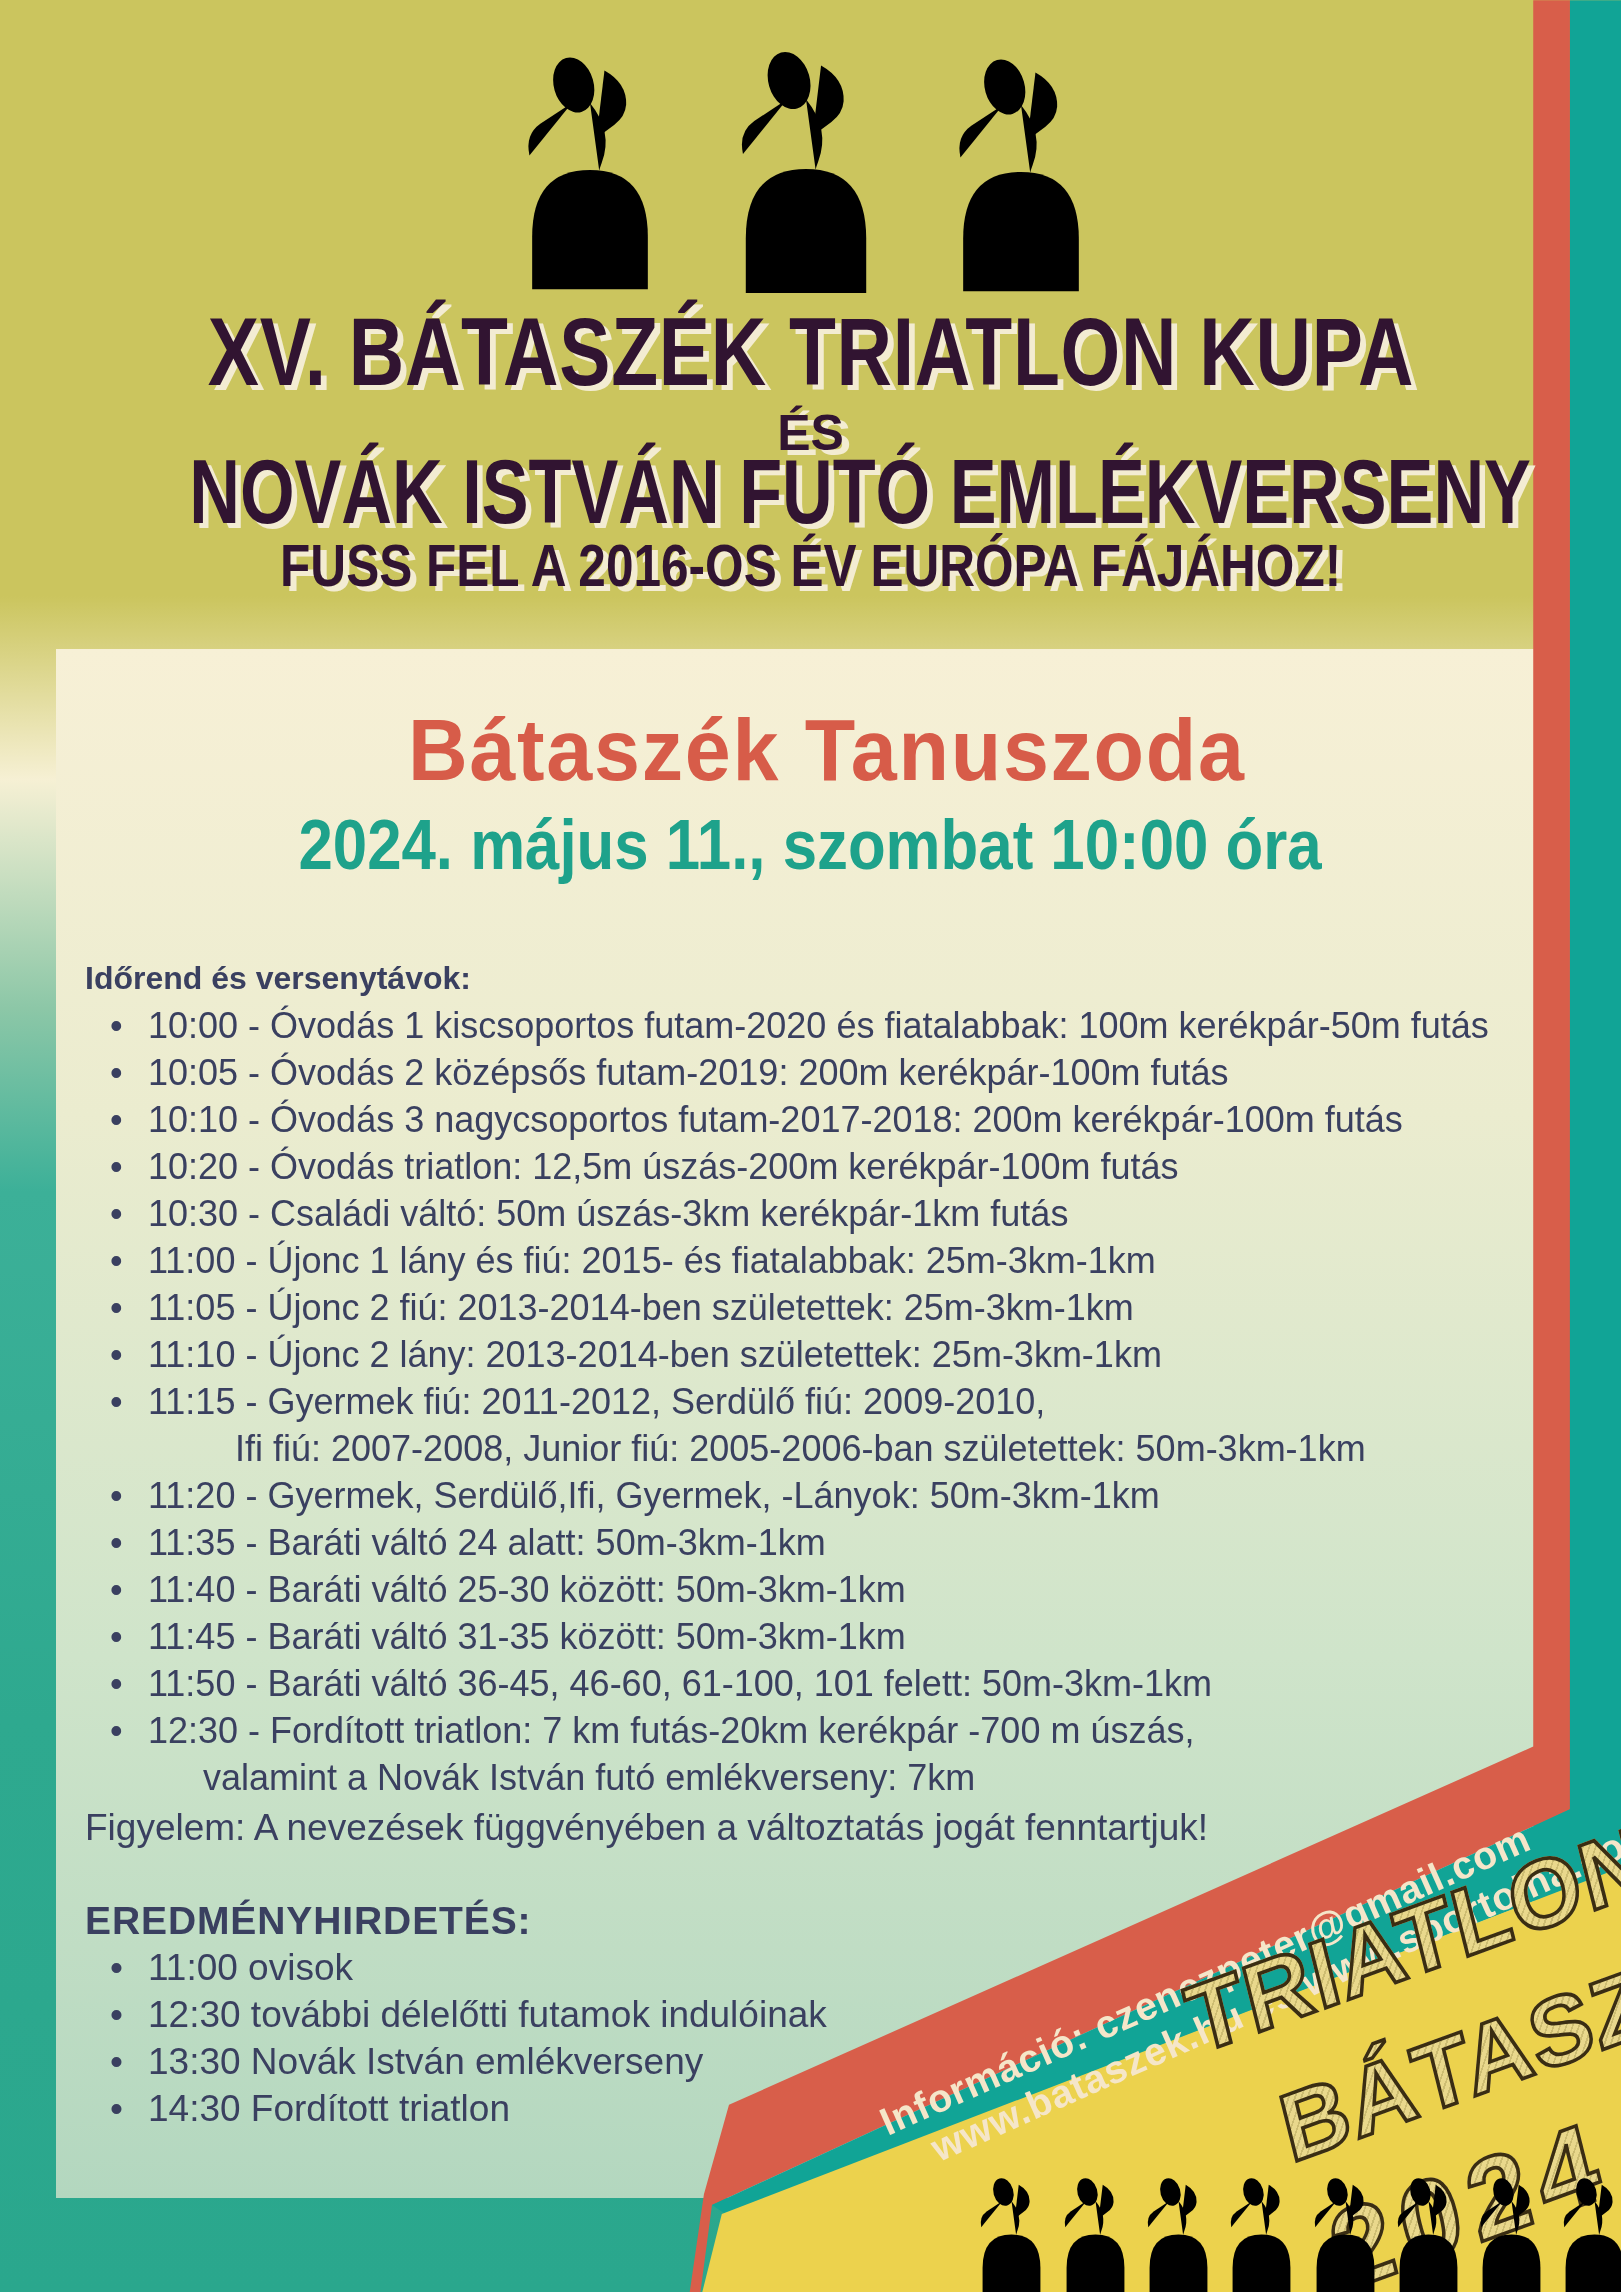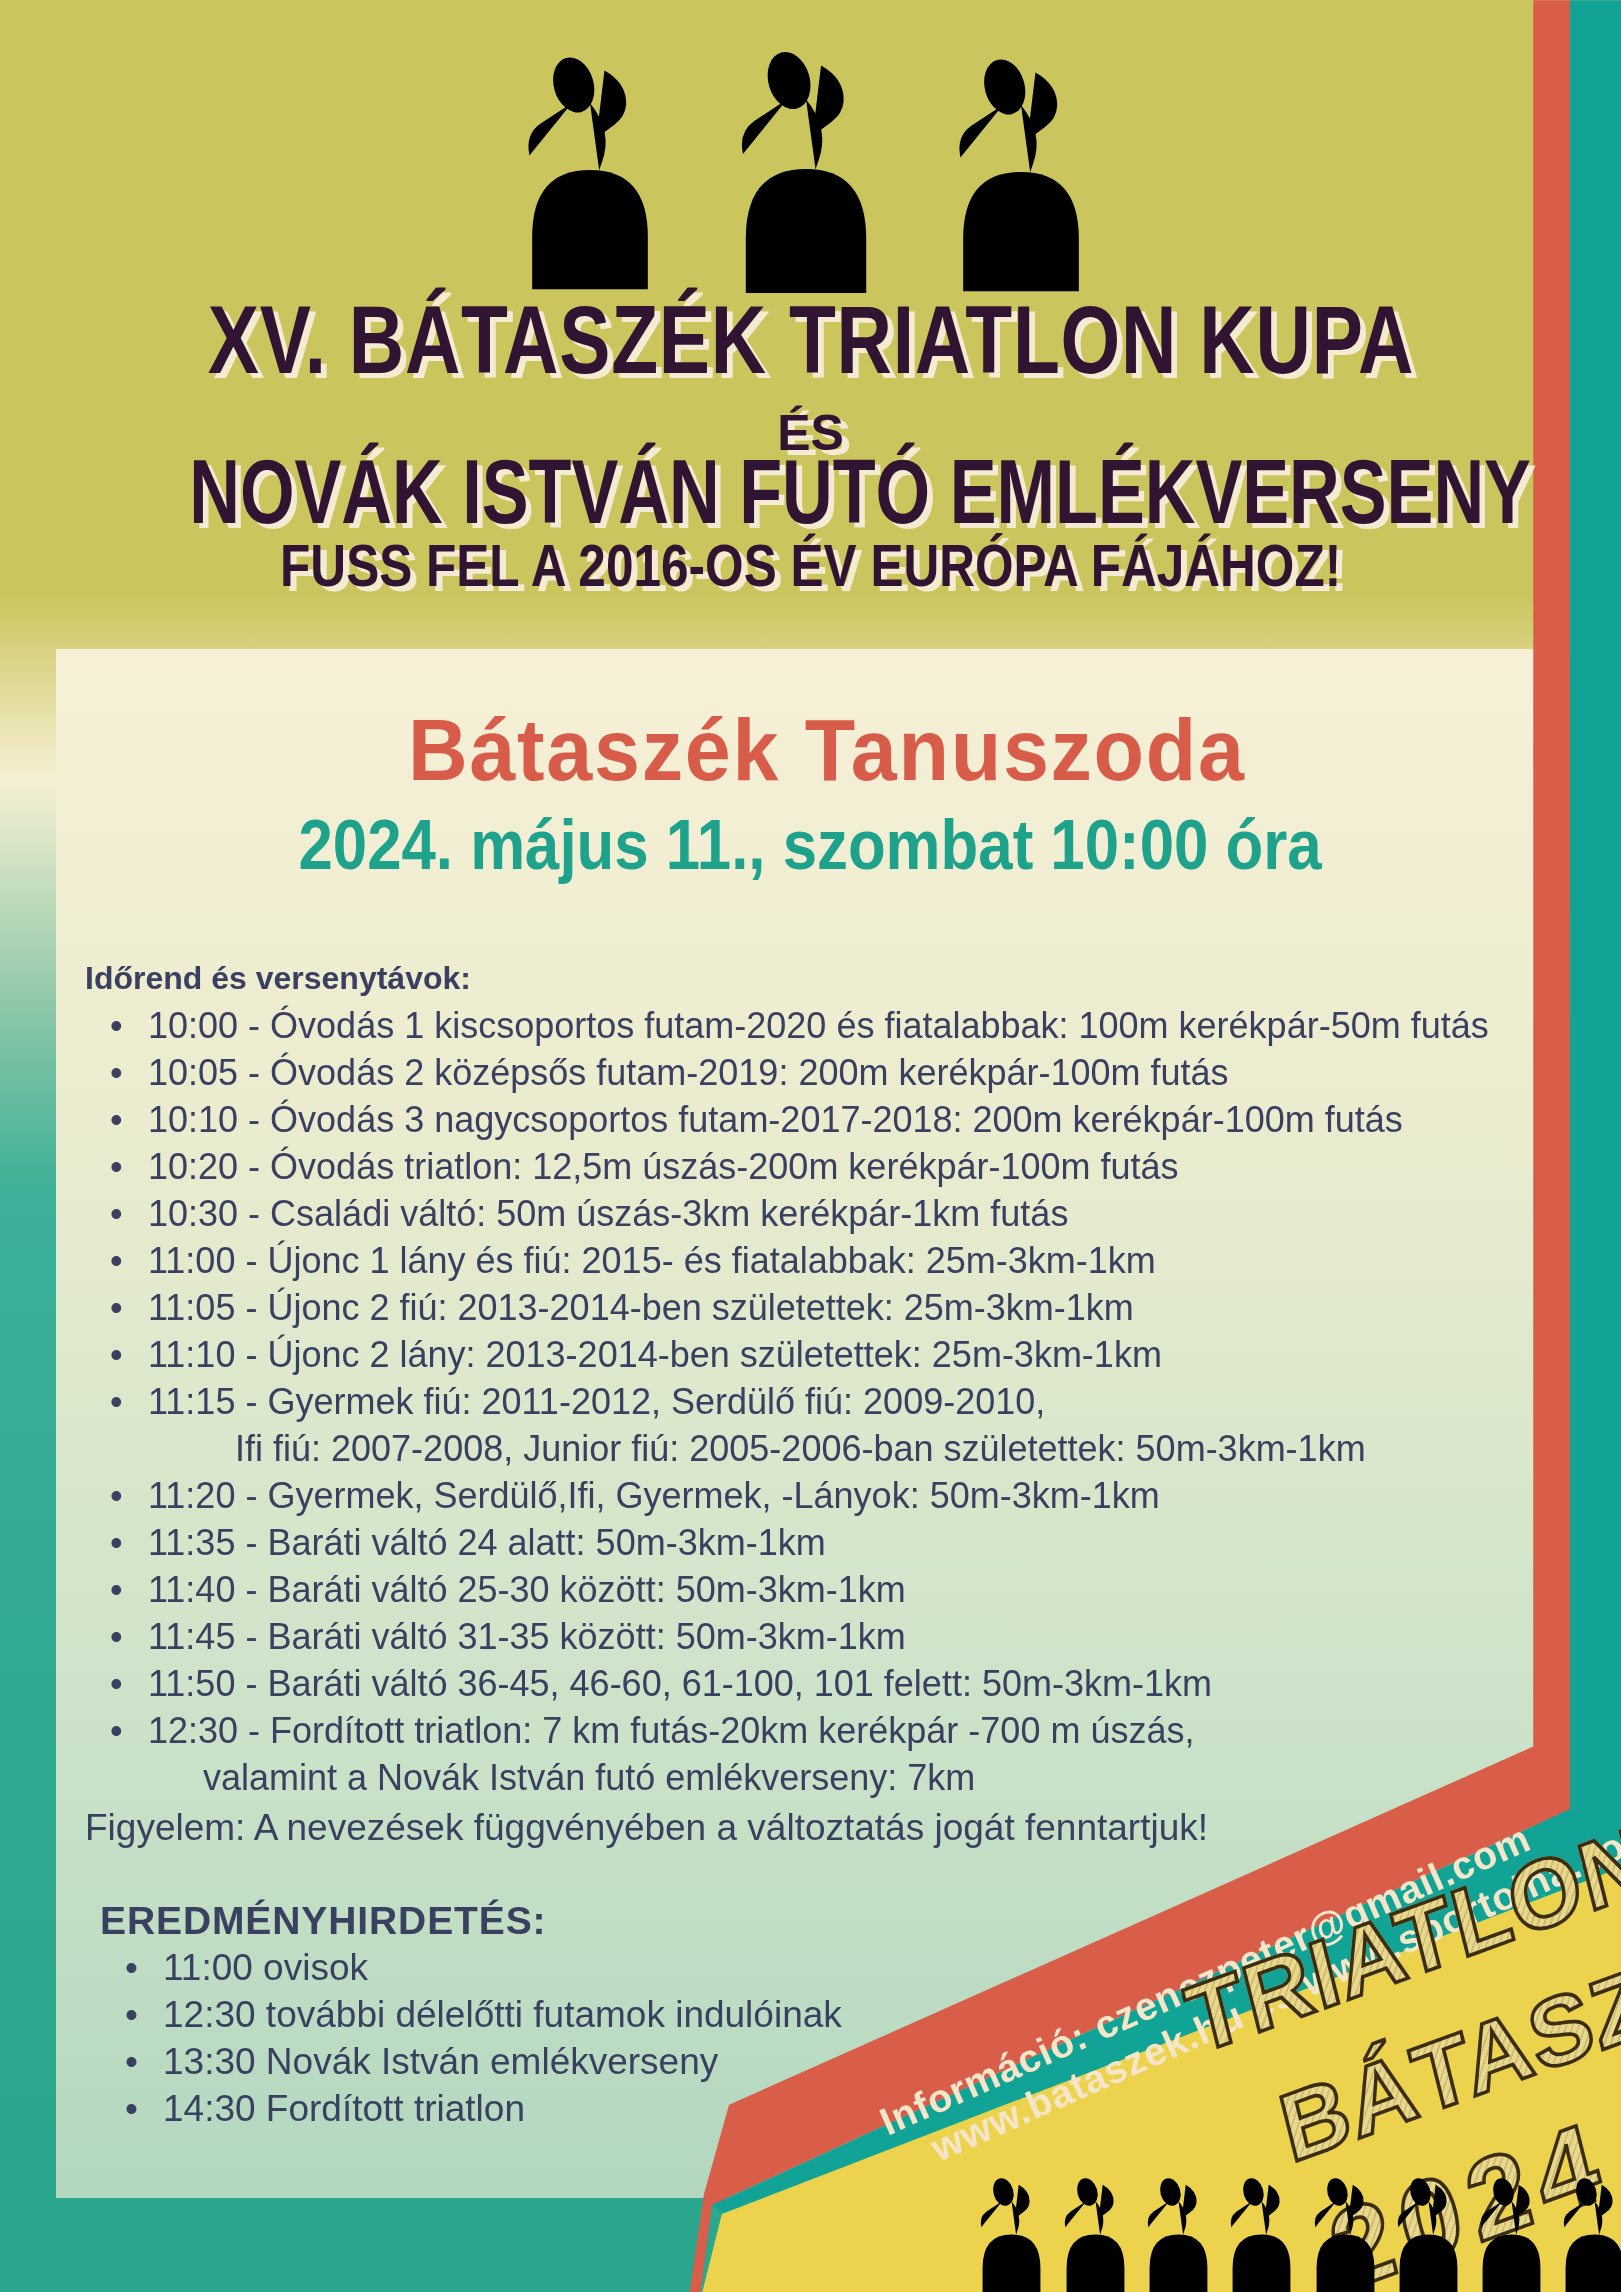--- a/index.html
+++ b/index.html
@@ -8,41 +8,41 @@
           background:linear-gradient(180deg,var(--olive) 0%,var(--olive) 26%,#f6f0d4 34%,#8cc7a7 44%,#3cb098 52%,#2ea98f 75%,var(--band-teal) 100%);}
   
   #panel{position:absolute;left:56px;top:649px;width:1478px;height:1549px;
          background:linear-gradient(180deg,#f7f0d6 0%,#ebeccf 30%,#cfe4ca 65%,#b3d7bf 100%);}
   
   #shapes{position:absolute;left:0;top:0;width:1621px;height:2293px;pointer-events:none;}
   
   .center-line{position:absolute;left:0;width:1621px;text-align:center;white-space:nowrap;}
   .center-line > span{display:inline-block;}
   .t-dark{color:var(--dark-title);text-shadow:7.2px 4.5px 0 var(--title-shadow);font-weight:bold;}
-  #title1{top:285px;font-size:96px;}
+  #title1{top:297px;font-size:96px;}
   #title1 > span{transform:scaleX(.80);letter-spacing:0.9px;}
   #title-and{top:404px;font-size:50px;}
   #title2{top:441px;font-size:90px;}
   #title2 > span{transform:scaleX(.78);}
   #title3{top:532px;font-size:59px;}
   #title3 > span{transform:scaleX(.84);}
   #venue{top:700px;font-size:87px;font-weight:bold;color:var(--venue-red);padding-left:16px;}
   #venue > span{transform:scaleX(.95);letter-spacing:1.8px;}
   #date{top:804px;font-size:71px;font-weight:bold;color:var(--date-teal);}
   #date > span{transform:scaleX(.87);}
   
   #schedule{position:absolute;left:85px;top:955px;width:1415px;font-size:36px;line-height:47px;color:var(--body-text);}
   #schedule .s-head{font-weight:bold;font-size:32px;}
   .s-item{position:relative;padding-left:63px;}
   .s-item .bullet{position:absolute;left:25px;}
   .s-item.indent1{padding-left:150px;}
   .s-item.indent2{padding-left:118px;}
   .s-item .bold, #notice .bold{font-weight:normal;}
   #notice{position:absolute;left:85px;top:1804px;width:1415px;font-size:37px;line-height:47px;color:var(--body-text);}
-  #results{position:absolute;left:100px;top:1897px;width:1254px;font-size:37px;line-height:47px;color:var(--body-text);}
+  #results{position:absolute;left:85px;top:1897px;width:1254px;font-size:37px;line-height:47px;color:var(--body-text);}
   #results .s-head{font-weight:bold;font-size:39px;letter-spacing:0.9px;}
   
   #contact{position:absolute;left:873px;top:2103px;transform:rotate(-24deg);transform-origin:0 0;
            font-weight:bold;font-size:39px;line-height:45px;color:var(--contact-cream);white-space:nowrap;letter-spacing:0.9px;}
   #contact .c2{margin-left:36px;}
   
   #badge{position:absolute;left:1173px;top:1957px;transform:rotate(-20deg) skewX(-6deg);transform-origin:0 0;
          font-weight:bold;white-space:nowrap;line-height:134px;
          -webkit-text-stroke:3.6px var(--badge-stroke);
          color:transparent;

